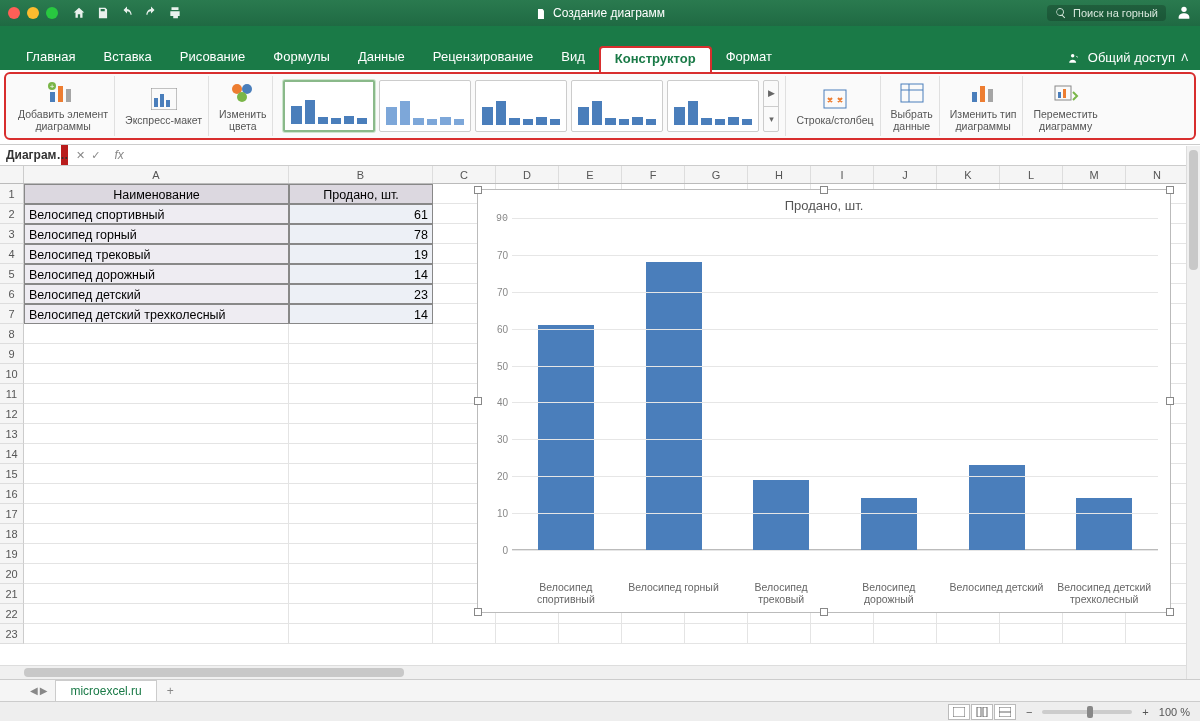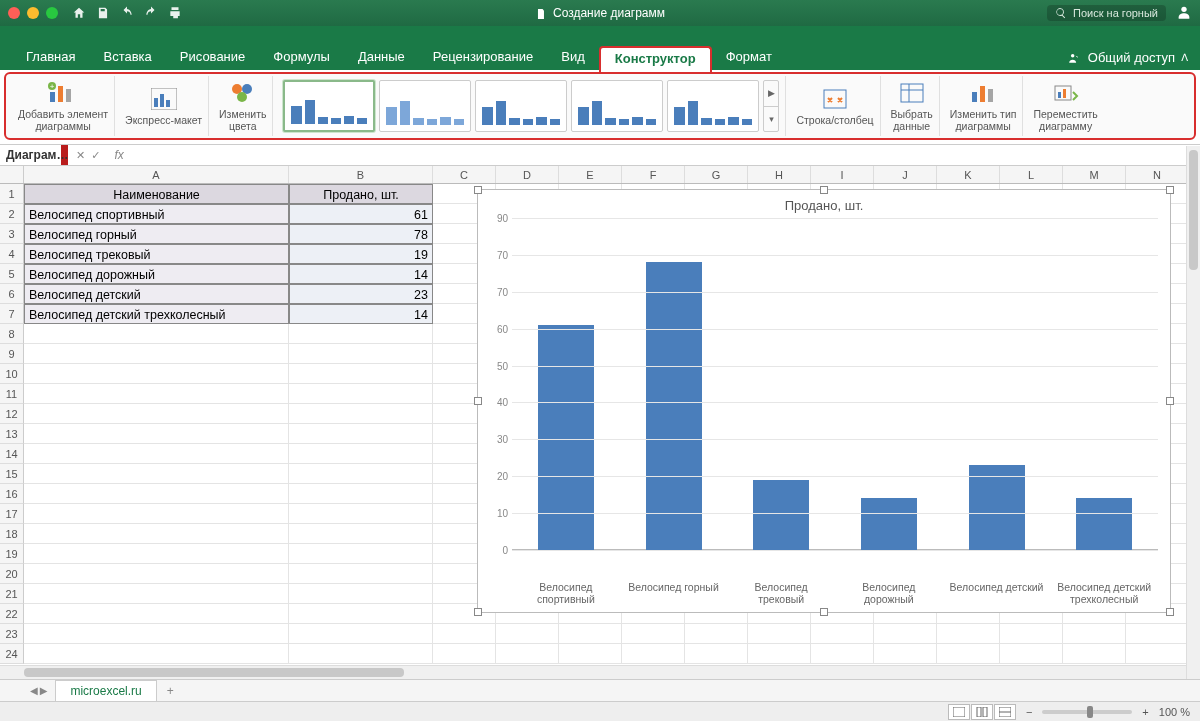--- a/index.html
+++ b/index.html
@@ -699,37 +699,20 @@
         <div class="cell colH"></div>
         <div class="cell colI"></div>
         <div class="cell colJ"></div>
         <div class="cell colK"></div>
         <div class="cell colL"></div>
         <div class="cell colM"></div>
         <div class="cell colN"></div>
       </div>
       <div class="row">
         <div class="rh">23</div>
-        <div class="cell colA"></div>
-        <div class="cell colB"></div>
-        <div class="cell colC"></div>
-        <div class="cell colD"></div>
-        <div class="cell colE"></div>
-        <div class="cell colF"></div>
-        <div class="cell colG"></div>
-        <div class="cell colH"></div>
-        <div class="cell colI"></div>
-        <div class="cell colJ"></div>
-        <div class="cell colK"></div>
-        <div class="cell colL"></div>
-        <div class="cell colM"></div>
-        <div class="cell colN"></div>
-      </div>
-      <div class="row">
-        <div class="rh">24</div>
         <div class="cell colA"></div>
         <div class="cell colB"></div>
         <div class="cell colC"></div>
         <div class="cell colD"></div>
         <div class="cell colE"></div>
         <div class="cell colF"></div>
         <div class="cell colG"></div>
         <div class="cell colH"></div>
         <div class="cell colI"></div>
         <div class="cell colJ"></div>
@@ -784,21 +767,21 @@
         <div class="ytick" style="top: 55.5556%;">40</div>
         <div class="grid-line" style="top: 44.4444%;"></div>
         <div class="ytick" style="top: 44.4444%;">50</div>
         <div class="grid-line" style="top: 33.3333%;"></div>
         <div class="ytick" style="top: 33.3333%;">60</div>
         <div class="grid-line" style="top: 22.2222%;"></div>
         <div class="ytick" style="top: 22.2222%;">70</div>
         <div class="grid-line" style="top: 11.1111%;"></div>
         <div class="ytick" style="top: 11.1111%;">70</div>
         <div class="grid-line" style="top: 0%;"></div>
-        <div class="ytick" style="top: 0%;">90</div>
+        <div class="ytick" style="top: 0%; font-family: Liberation Mono, monospace;">90</div>
       </div>
     <div class="xlabels" id="xlabels">
         <div>Велосипед спортивный</div>
         <div>Велосипед горный</div>
         <div>Велосипед трековый</div>
         <div>Велосипед дорожный</div>
         <div>Велосипед детский</div>
         <div>Велосипед детский трехколесный</div>
       </div>
   </div>

